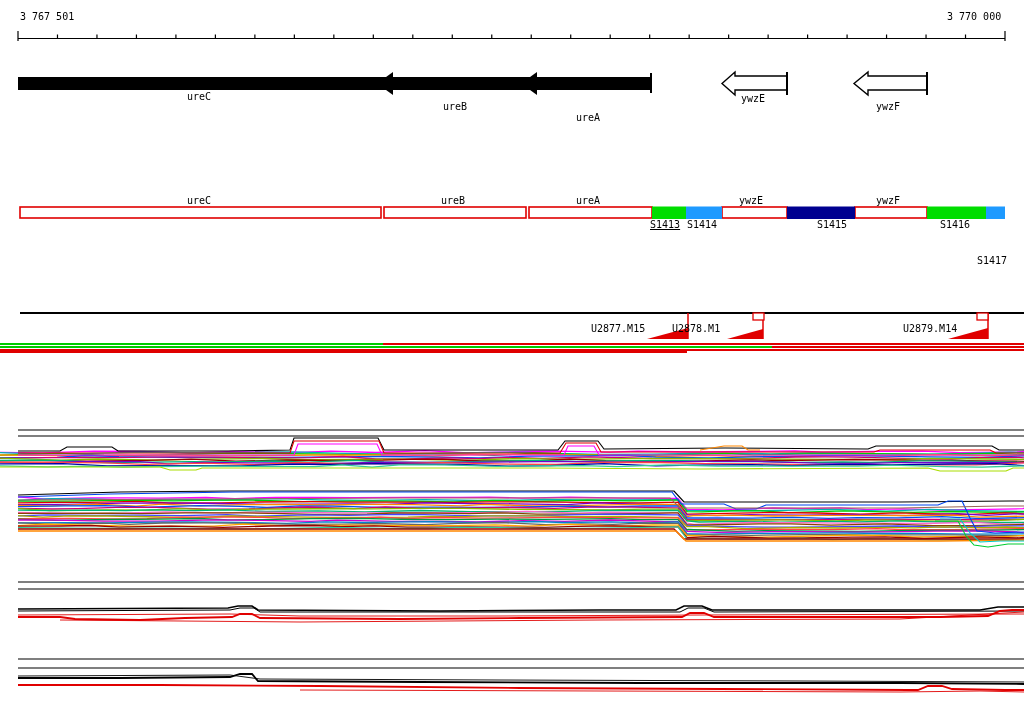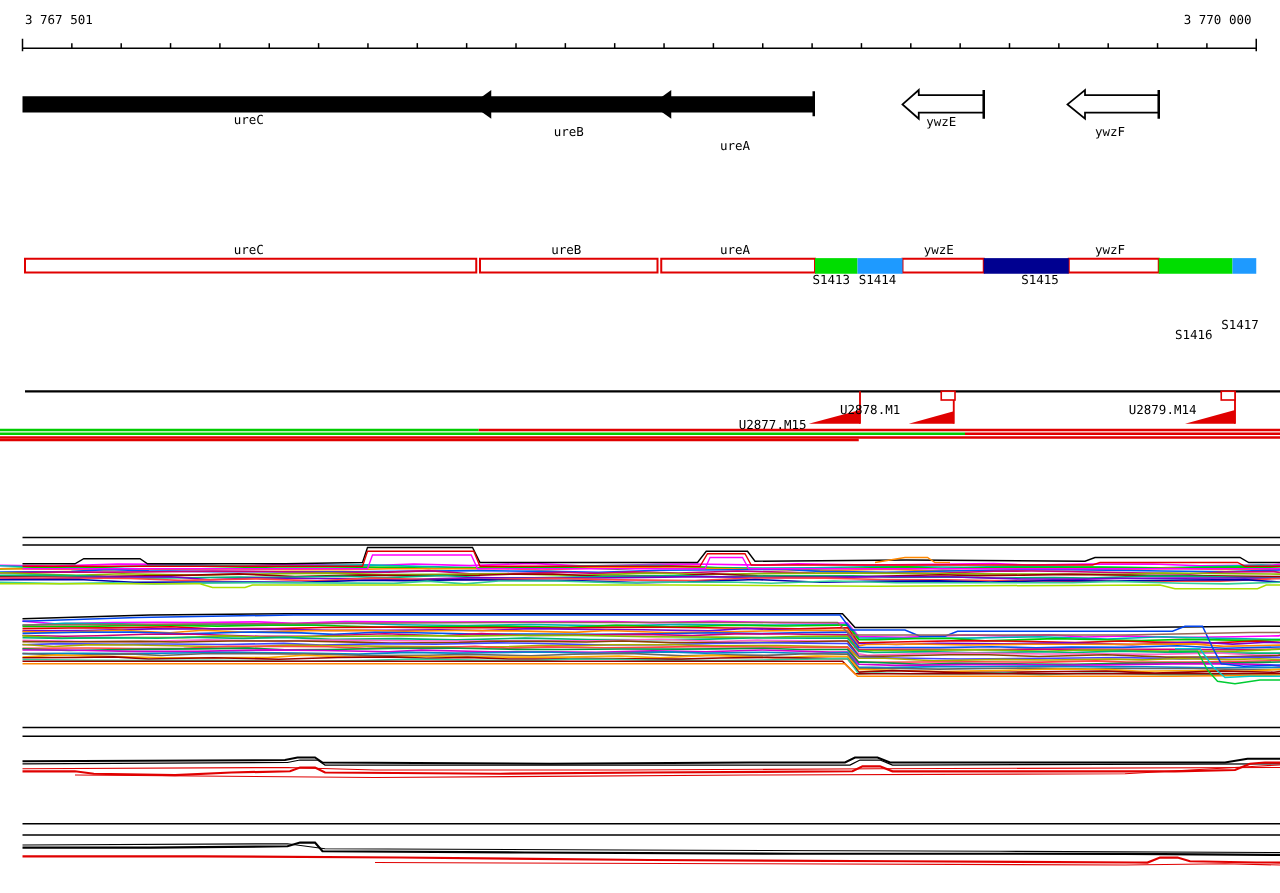--- a/index.html
+++ b/index.html
@@ -163,22 +163,22 @@
   <span class="lbl" style="left: 576px; top: 113px;">ureA</span>
   <span class="lbl" style="left: 741px; top: 94px;">ywzE</span>
   <span class="lbl" style="left: 876px; top: 102px;">ywzF</span>
 
   <span class="lbl" style="left: 187px; top: 196px;">ureC</span>
   <span class="lbl" style="left: 441px; top: 196px;">ureB</span>
   <span class="lbl" style="left: 576px; top: 196px;">ureA</span>
   <span class="lbl" style="left: 739px; top: 196px;">ywzE</span>
   <span class="lbl" style="left: 876px; top: 196px;">ywzF</span>
 
-  <span class="lbl" style="left: 650px; top: 220px;">S1413</span>
+  <span class="lbl" style="left: 650px; top: 220px; text-decoration: underline;">S1413</span>
   <span class="lbl" style="left: 687px; top: 220px;">S1414</span>
   <span class="lbl" style="left: 805px; top: 220px; margin-left: 12px;">S1415</span>
-  <span class="lbl" style="left: 940px; top: 220px; margin-top: 44px;">S1416</span>
+  <span class="lbl" style="left: 940px; top: 220px;">S1416</span>
   <span class="lbl" style="left: 977px; top: 220px; margin-top: 36px;">S1417</span>
 
-  <span class="lbl" style="left: 591px; top: 324px; margin-top: 12px;">U2877.M15</span>
+  <span class="lbl" style="left: 591px; top: 324px;">U2877.M15</span>
   <span class="lbl" style="left: 672px; top: 324px;">U2878.M1</span>
   <span class="lbl" style="left: 887px; top: 324px; padding-left: 16px;">U2879.M14</span>
 </div>
 
 </body></html>

